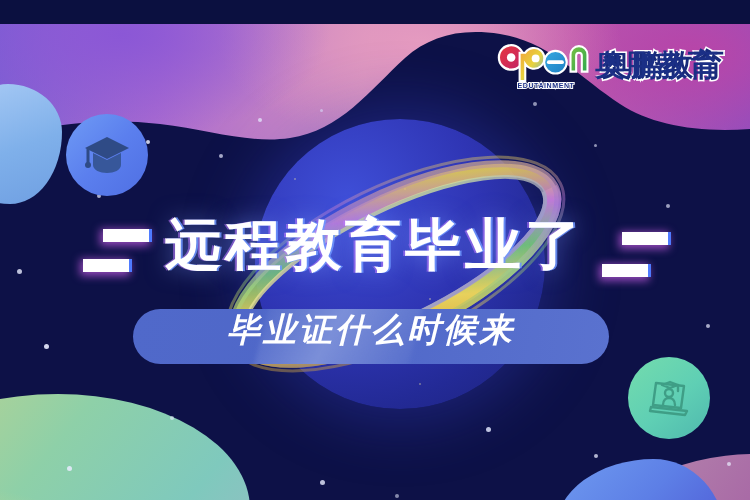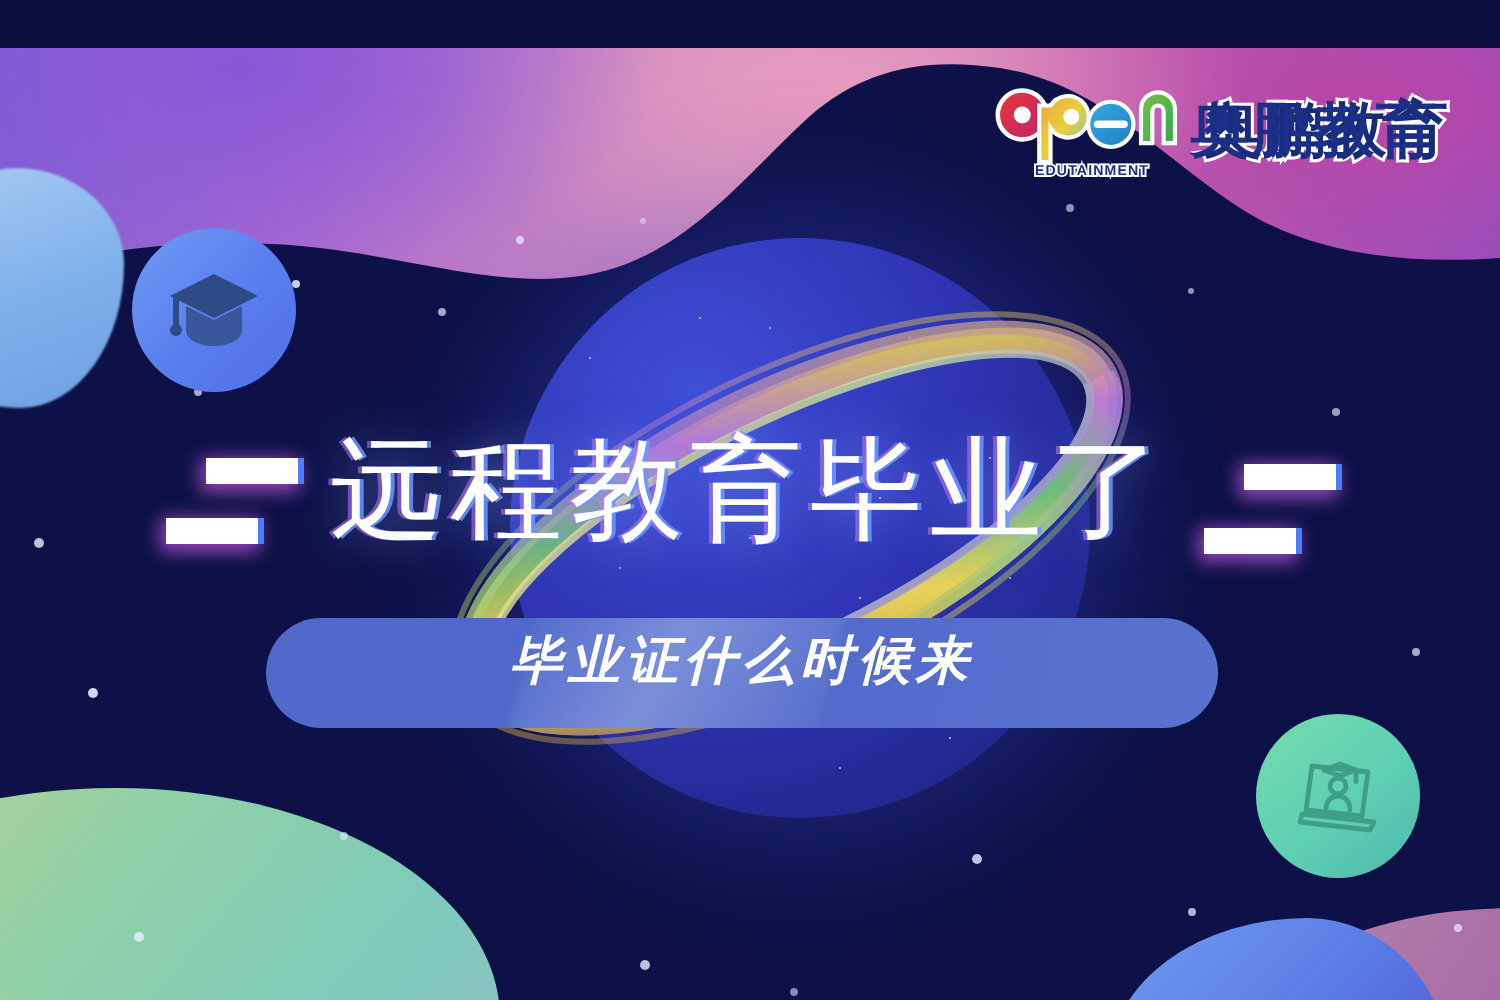--- a/index.html
+++ b/index.html
@@ -120,21 +120,21 @@
     position:absolute;left:0;top:0;
     font-size:30px;font-weight:bold;letter-spacing:1px;
     color:#1b2f86;white-space:nowrap;
     -webkit-text-stroke:0;
   }
 
   
   .headline{
     position:absolute;left:0;top:193px;width:750px;
     text-align:center;
-    font-size:56px;font-weight:normal;letter-spacing:4px;
+    font-size:56px;font-weight:bold;letter-spacing:4px;
     color:#ffffff;
     text-shadow:2px 0 0 rgba(110,150,255,.85), -2px 0 0 rgba(190,120,255,.55), 0 0 22px rgba(130,160,255,.55);
     line-height:1;
   }
 
   
   .dash{position:absolute;height:13px;background:#ffffff;
         box-shadow:3px 0 0 0 #4f7bff, -1px 2px 9px 2px rgba(190,90,220,.75);}
   .d1{left:103px;top:205px;width:46px;}
   .d2{left:83px;top:235px;width:46px;}
@@ -150,21 +150,21 @@
   }
   .pill-sheen{
     position:absolute;left:130px;top:-30px;width:150px;height:120px;
     background:linear-gradient(105deg,rgba(255,255,255,0) 0%,rgba(225,235,255,.30) 45%,rgba(255,255,255,0) 100%);
     transform:rotate(14deg);
     filter:blur(2px);
   }
   .pill-text{
     position:absolute;left:0;top:0;width:476px;height:42px;
     display:flex;align-items:center;justify-content:center;
-    font-size:26px;font-weight:bold;font-style:italic;letter-spacing:3px;
+    font-size:33px;font-weight:bold;font-style:italic;letter-spacing:3px;
     color:#ffffff;
   }
 </style>
 </head>
 <body>
 
 <div class="banner">
 
   <div class="top-gradient"></div>
 

